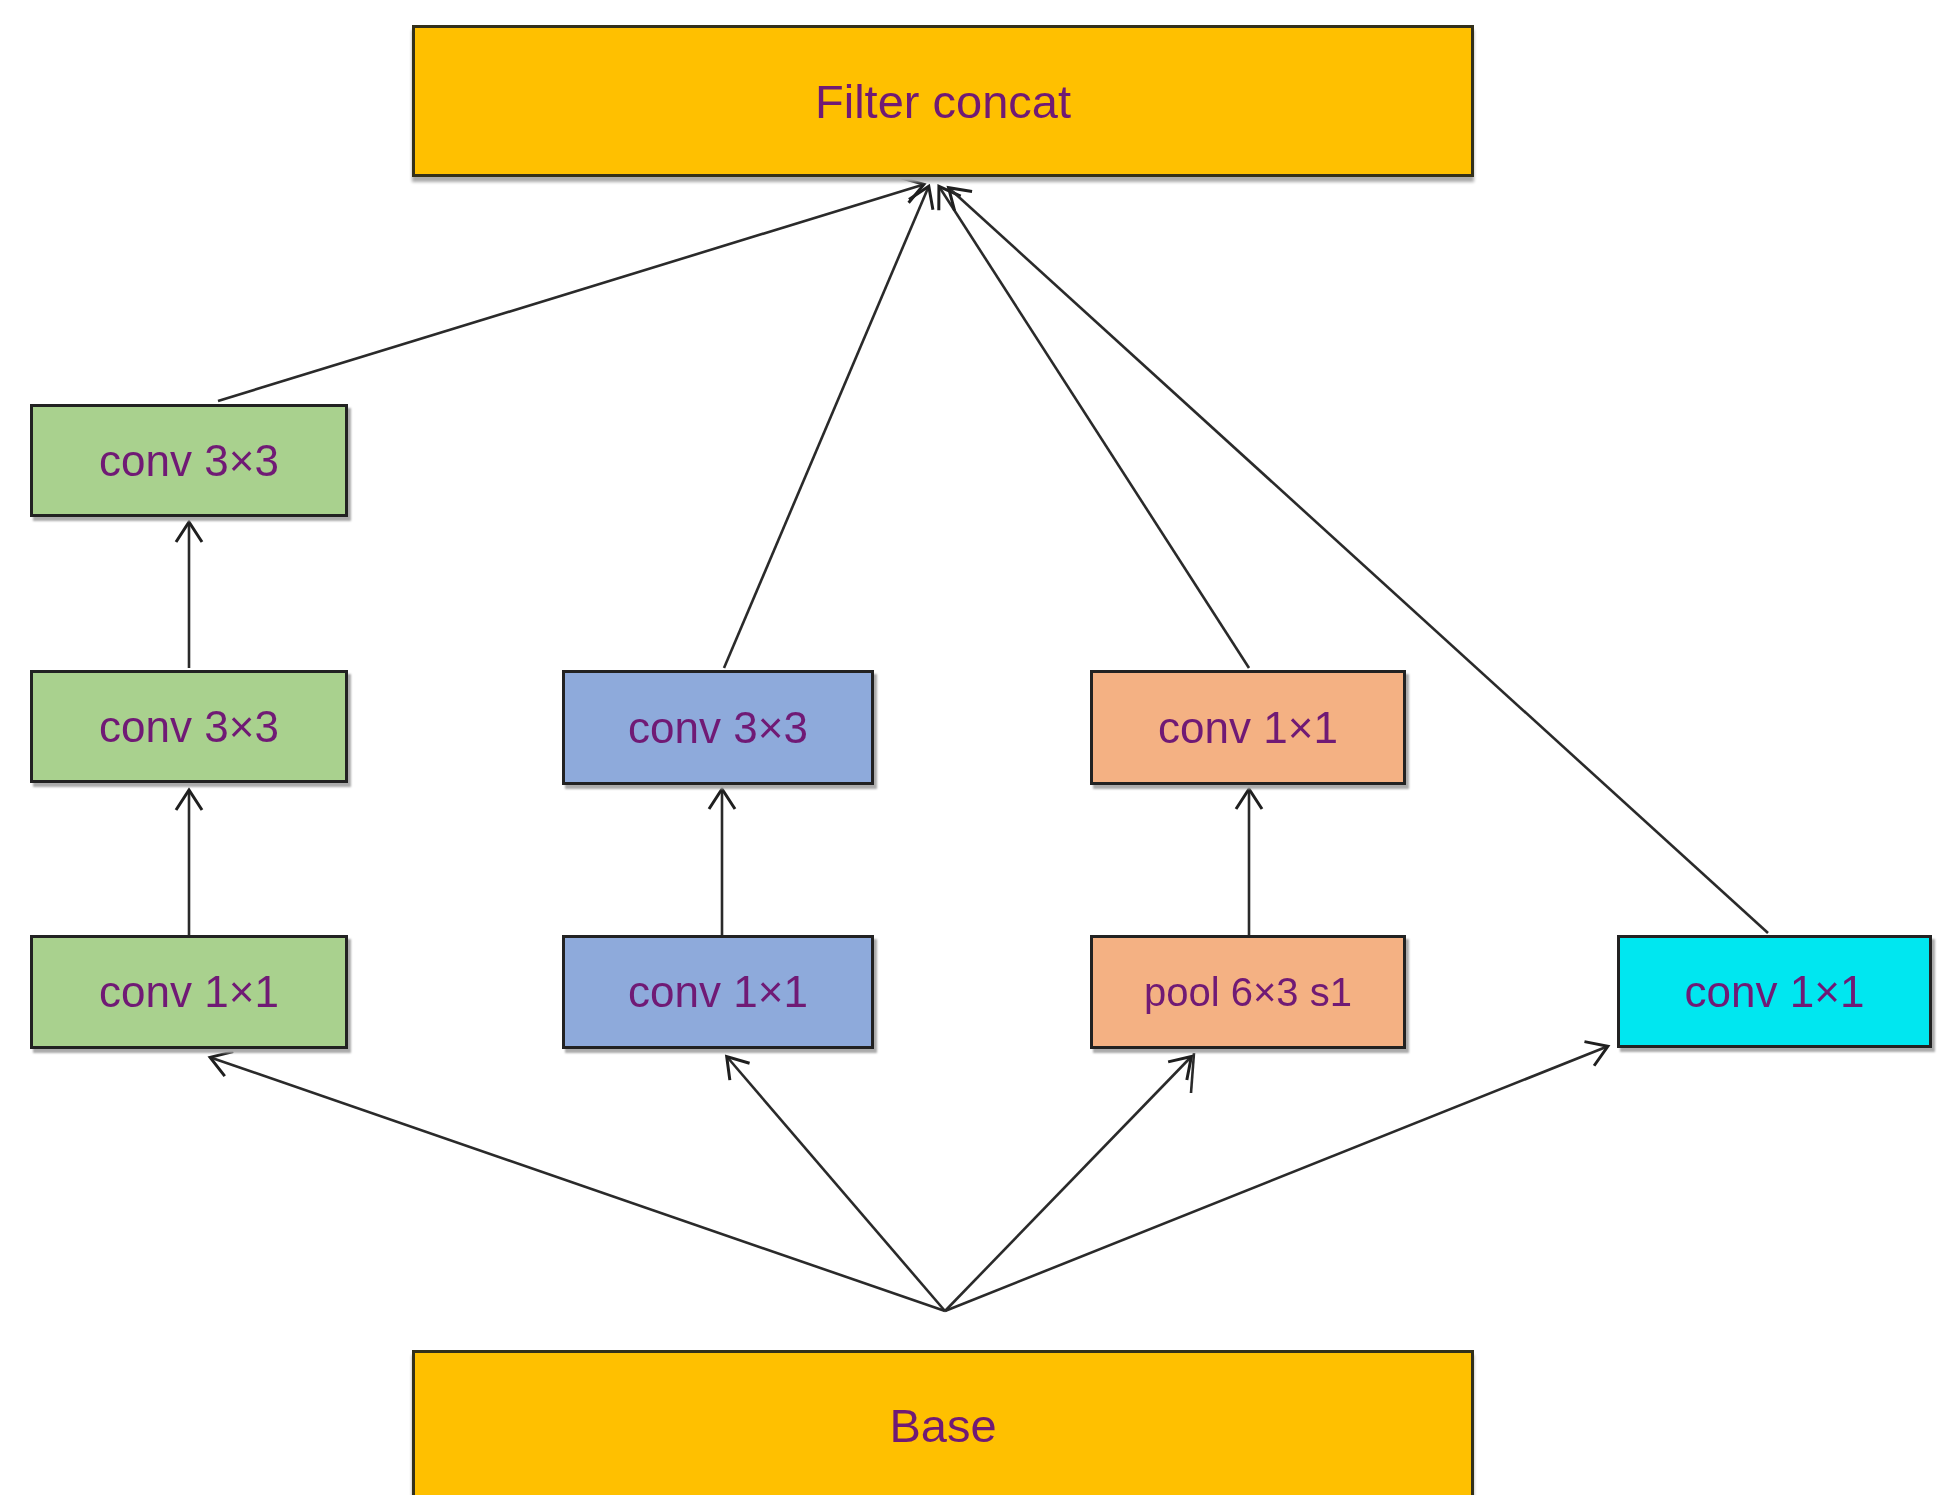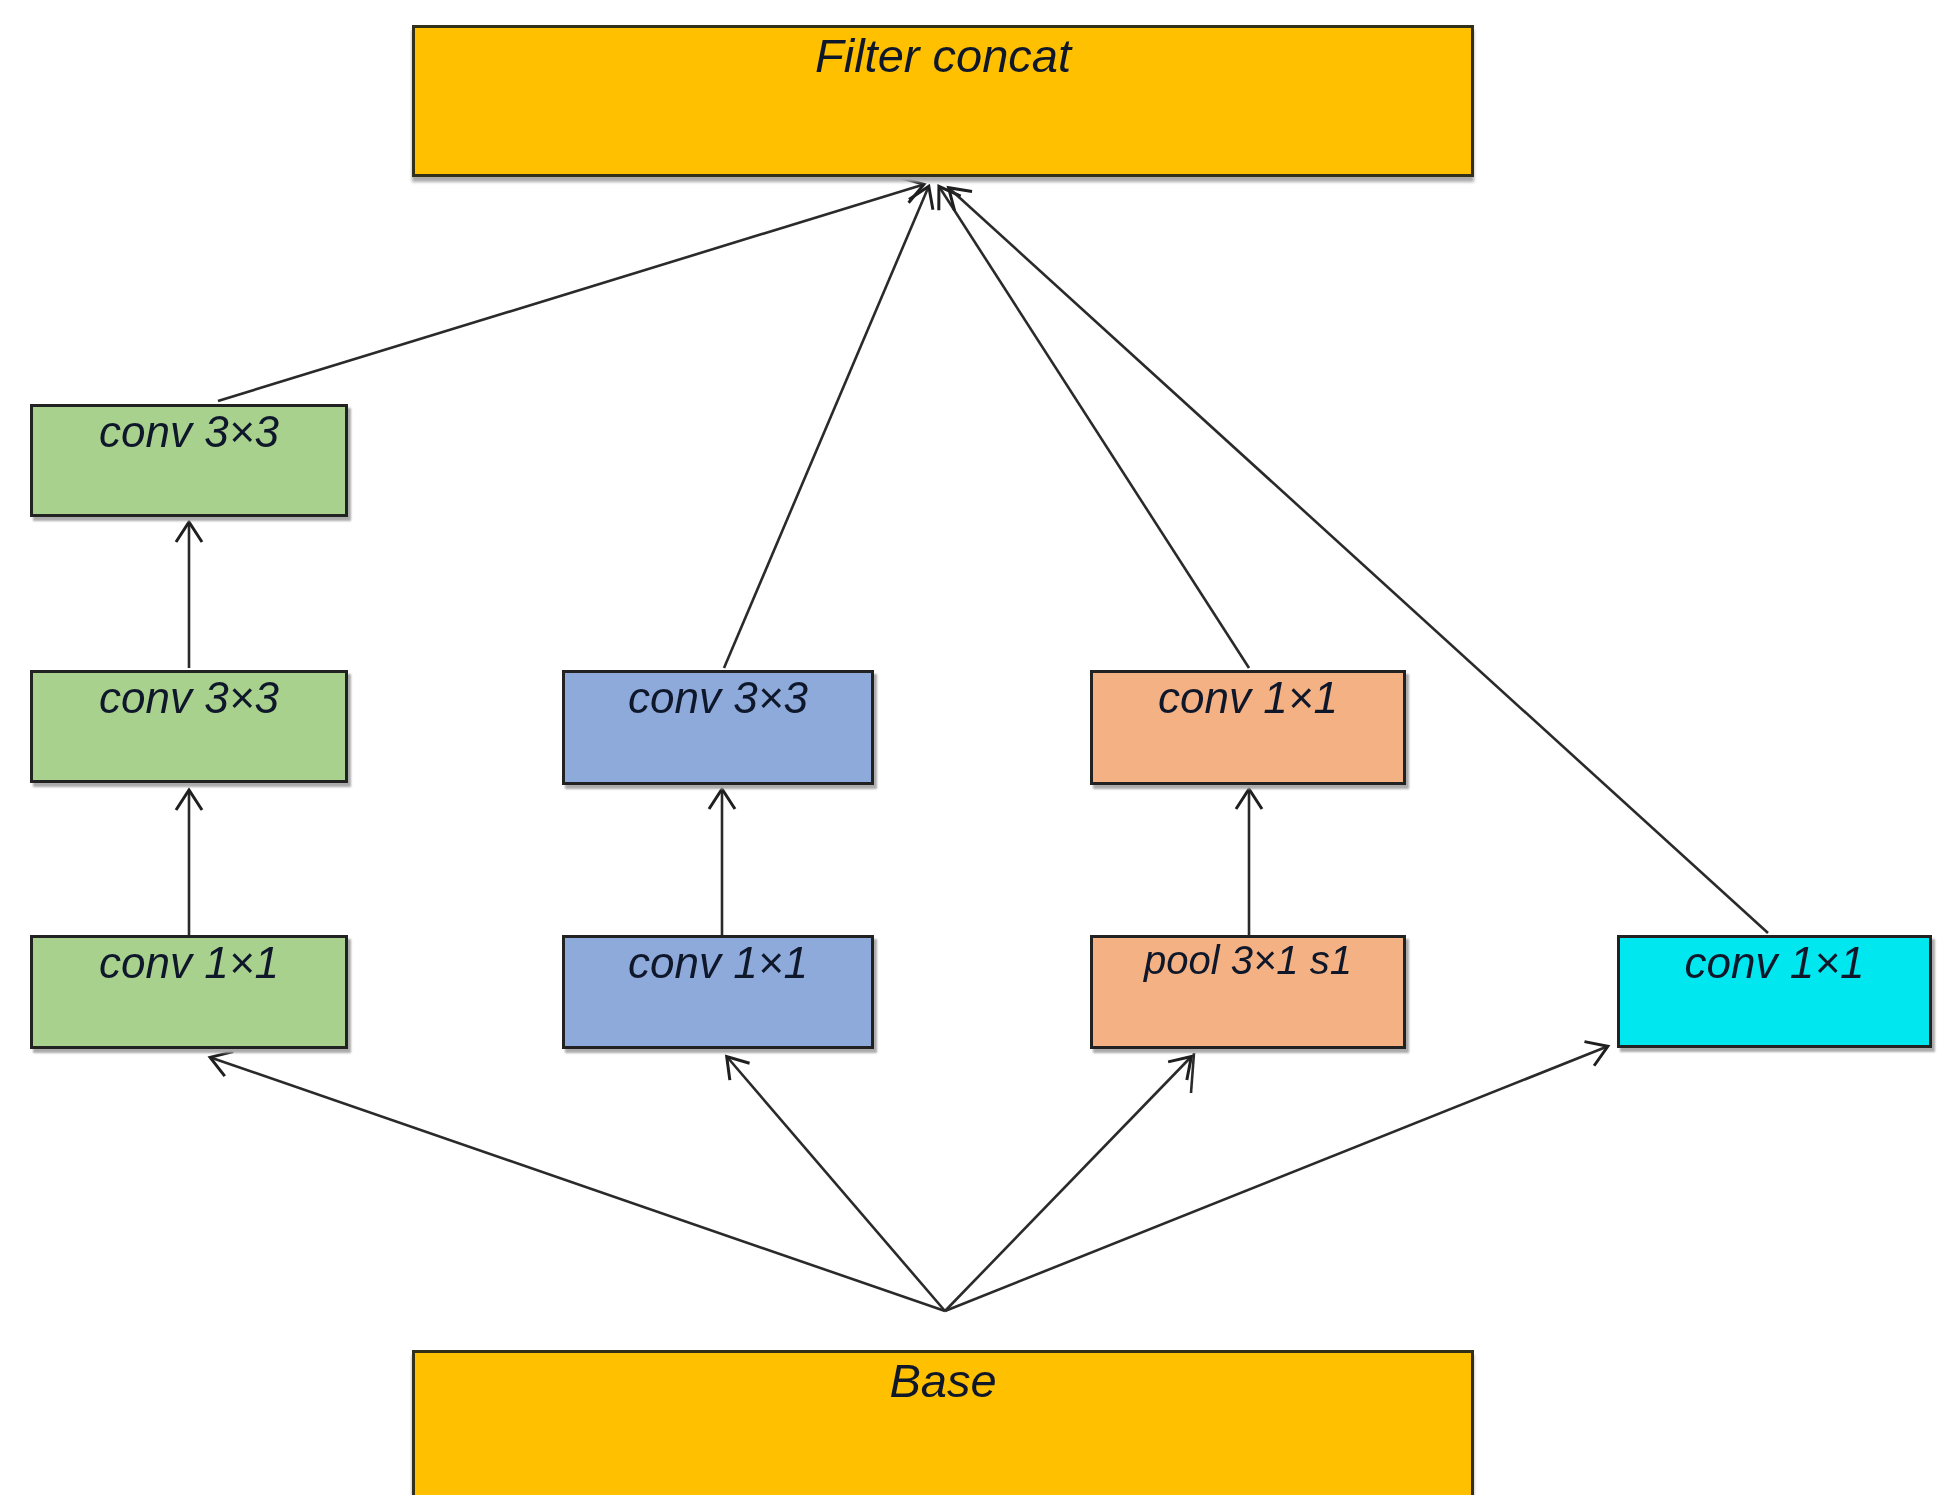--- a/index.html
+++ b/index.html
@@ -5,28 +5,27 @@
   html,body{margin:0;padding:0;background:#ffffff;}
   .canvas{
     position:relative;
     width:1951px;height:1495px;
     background:#ffffff;
     font-family:"Liberation Sans", sans-serif;
     overflow:hidden;
   }
   .node{
     position:absolute;
-    display:flex;align-items:flex-start;justify-content:center;
+    display:flex;align-items:center;justify-content:center;
     border:3px solid #222222;
-    color:#0f172a;
+    color:#701a75;
     box-sizing:border-box;
     box-shadow:3px 4px 2px #ababab;
     font-size:44px;
     white-space:nowrap;
-    font-style:italic;
   }
   .gold{background:#FFC000;border-color:#33301a;box-shadow:0 5px 3px #ababab;font-size:47px;}
   .green{background:#A9D18E;}
   .blue{background:#8EAADB;}
   .salmon{background:#F4B183;}
   .cyan{background:#00E7F0;}
   #n-filter{left:412px;top:25px;width:1062px;height:152px;}
   #n-g1{left:30px;top:404px;width:318px;height:113px;}
   #n-g2{left:30px;top:670px;width:318px;height:113px;}
   #n-g3{left:30px;top:935px;width:318px;height:114px;}
@@ -87,21 +86,21 @@
     <span>conv 3×3</span>
   </div>
   <div class="node blue" id="n-b2">
     <span>conv 1×1</span>
   </div>
 
   <div class="node salmon" id="n-o1">
     <span>conv 1×1</span>
   </div>
   <div class="node salmon" id="n-o2">
-    <span>pool 3×1 s1</span>
+    <span>pool 6×3 s1</span>
   </div>
 
   <div class="node cyan" id="n-c1">
     <span>conv 1×1</span>
   </div>
 
   <div class="node gold" id="n-base">
     <span>Base</span>
   </div>
 

